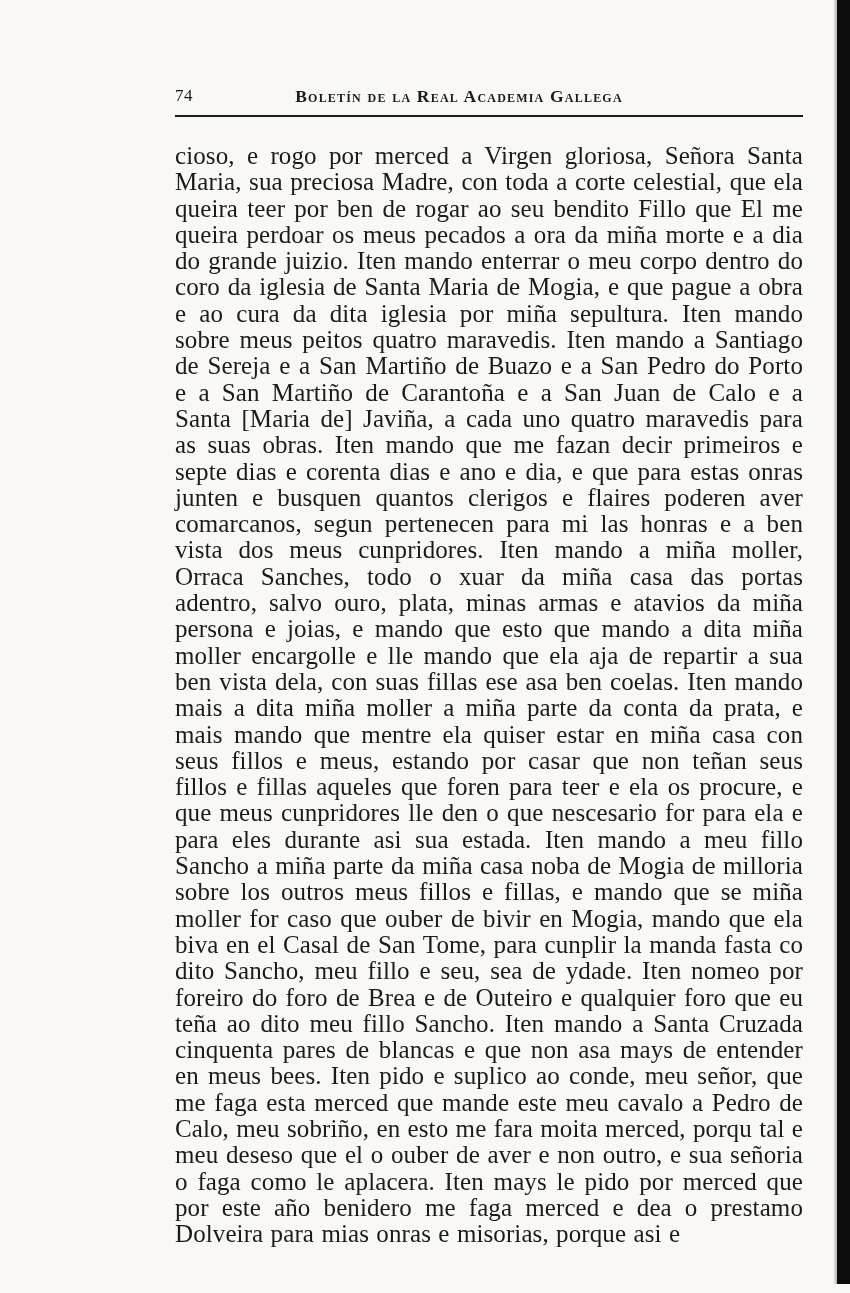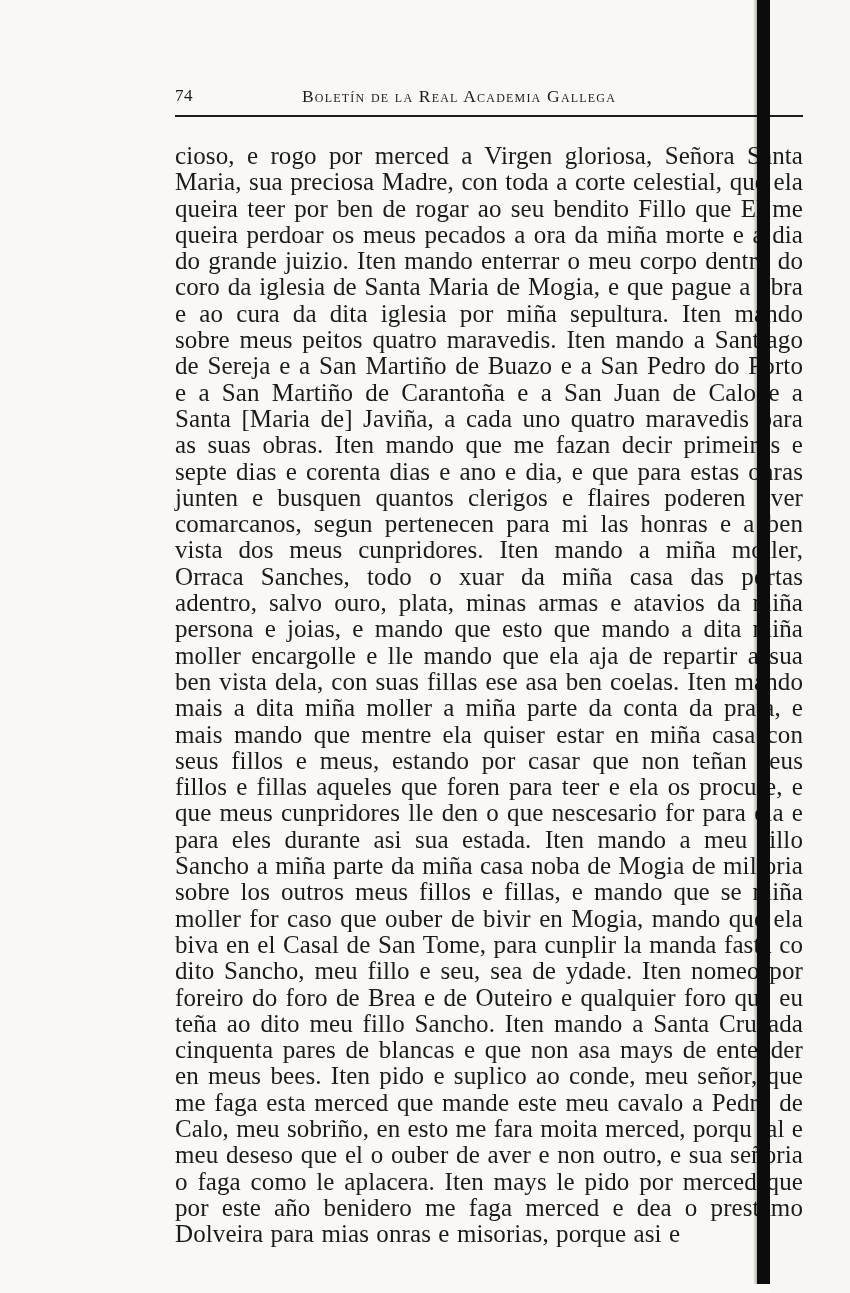--- a/index.html
+++ b/index.html
@@ -6,21 +6,21 @@
 
     html, body {
       width: 850px;
       height: 1293px;
       overflow: hidden;
       background: #f7f6f2;
     }
 
     .page {
       position: relative;
-      width: 770px;
+      width: 850px;
       height: 1293px;
       background: #f9f8f4;
       font-family: "Liberation Serif", "DejaVu Serif", serif;
       color: #1b1b1b;
     }
 
     .content {
       position: absolute;
       top: 84px;
       left: 175px;
@@ -42,21 +42,21 @@
       letter-spacing: 0.5px;
     }
 
     .journal-title {
       display: block;
       text-align: center;
       padding-right: 60px; 
       font-variant: small-caps;
       letter-spacing: 1.2px;
       font-size: 17.5px;
-      font-weight: 400;
+      font-weight: 700;
       white-space: nowrap;
     }
 
     .header-rule {
       border: none;
       border-top: 2.5px solid #1d1d1d;
       margin-top: 7px;
     }
 
     .body-text {

